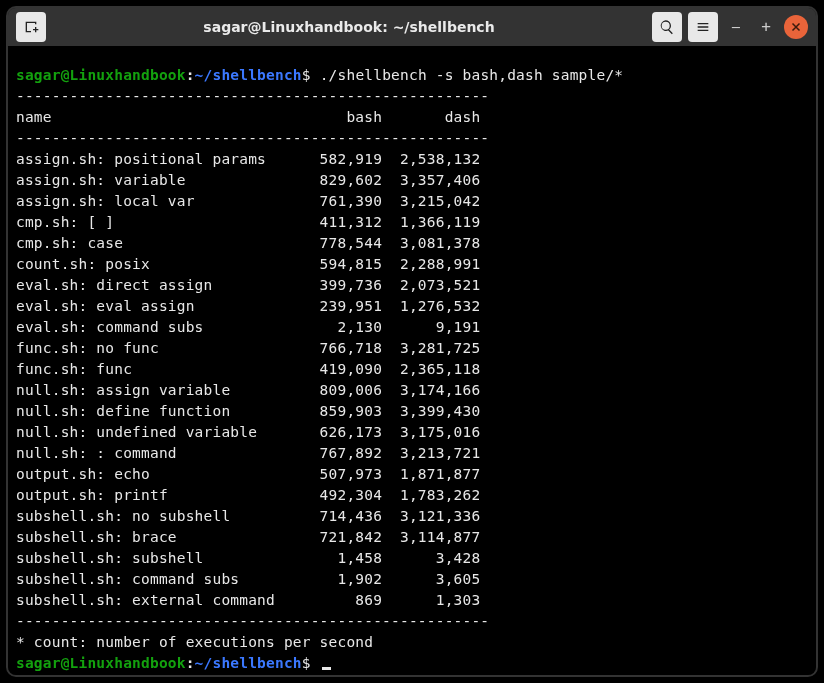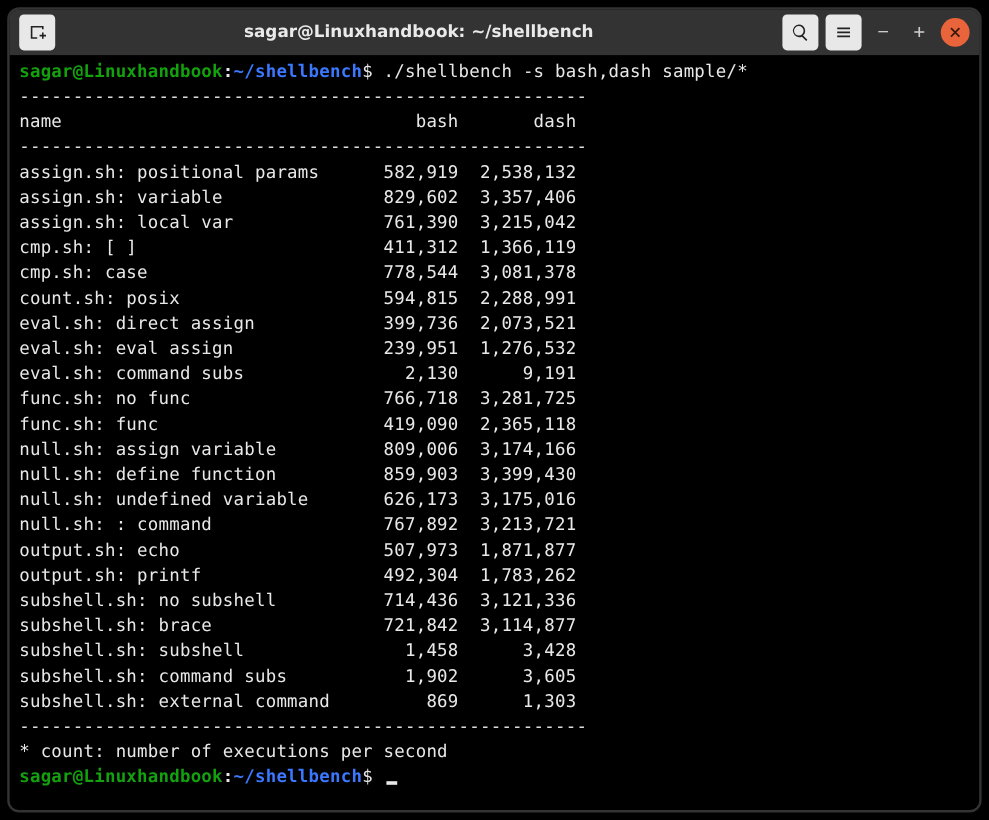--- a/index.html
+++ b/index.html
@@ -77,21 +77,21 @@
       font-size: 13px;
       border-radius: 50%;
     }
     .win-btn.close {
       background: #e9643a;
       color: #3a1a0c;
     }
     .terminal {
       flex: 1;
       background: #000;
-      padding: 4px 8px;
+      padding: 19px 8px;
       font-size: 14.5px;
       line-height: 21px;
       color: #e8e8e8;
       white-space: pre;
       overflow: hidden;
       letter-spacing: 0.2px;
     }
     .prompt-user { color: #13a10e; font-weight: bold; }
     .prompt-colon { color: #e8e8e8; font-weight: bold;}
     .prompt-path { color: #3b78ff; font-weight: bold; }

